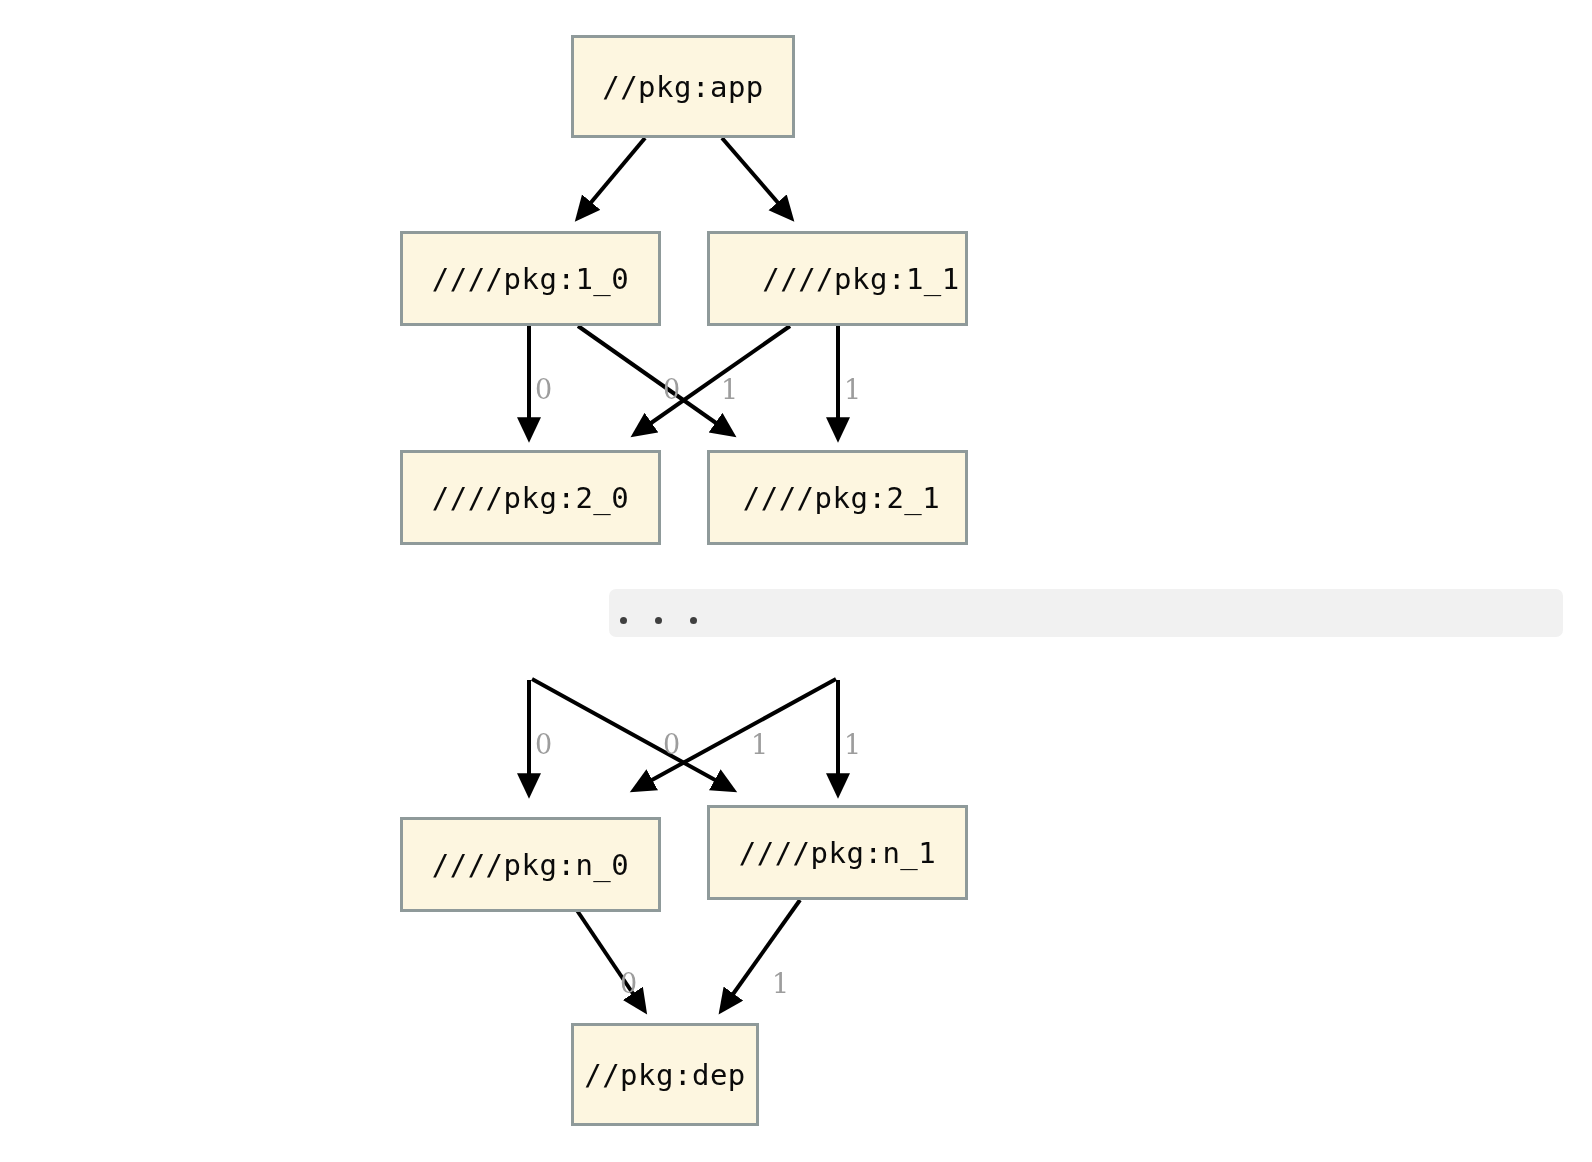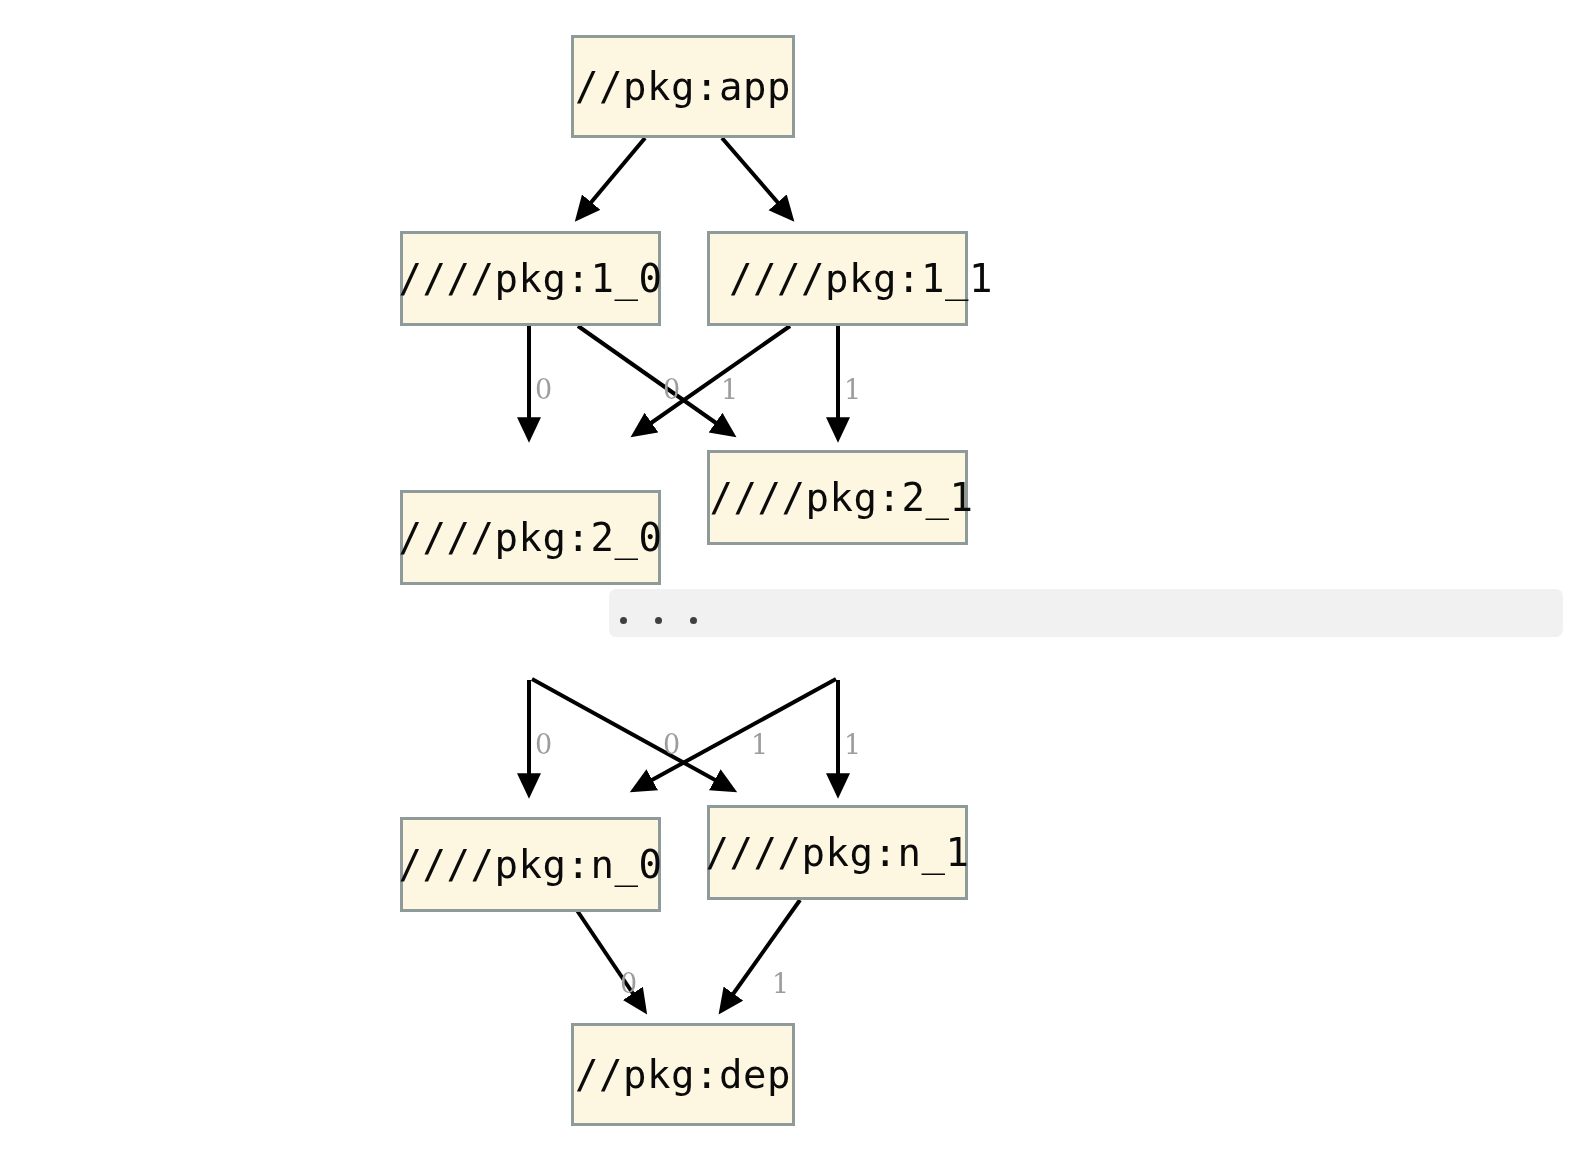--- a/index.html
+++ b/index.html
@@ -31,21 +31,21 @@
     box-sizing: border-box;
     background: #fdf6e0;
     border: 3px solid #8f9a9a;
     display: flex;
     align-items: center;
     justify-content: center;
     z-index: 3;
   }
   .node-label {
     font-family: "DejaVu Sans Mono", monospace;
-    font-size: 39px;
+    font-size: 29px;
     color: #0a0a0a;
     letter-spacing: 0.5px;
     white-space: nowrap;
   }
   .edge-label {
     position: absolute;
     font-family: "DejaVu Serif", serif;
     font-size: 27px;
     color: #9d9d9d;
     z-index: 4;
@@ -103,33 +103,33 @@
   <div id="nodes-layer">
       <div class="node-box" style="left: 571px; top: 35px; width: 224px; height: 103px; background: rgb(253, 246, 224); border-color: rgb(143, 154, 154);">
         <span class="node-label">//pkg:app</span>
       </div>
       <div class="node-box" style="left: 400px; top: 231px; width: 261px; height: 95px; background: rgb(253, 246, 224); border-color: rgb(143, 154, 154);">
         <span class="node-label">////pkg:1_0</span>
       </div>
       <div class="node-box" style="left: 707px; top: 231px; width: 261px; height: 95px; background: rgb(253, 246, 224); border-color: rgb(143, 154, 154); padding-left: 47px;">
         <span class="node-label">////pkg:1_1</span>
       </div>
-      <div class="node-box" style="left: 400px; top: 450px; width: 261px; height: 95px; background: rgb(253, 246, 224); border-color: rgb(143, 154, 154); margin-top: 40px;">
+      <div class="node-box" style="left: 400px; top: 450px; width: 261px; height: 95px; background: rgb(253, 246, 224); border-color: rgb(143, 154, 154);">
         <span class="node-label">////pkg:2_0</span>
       </div>
       <div class="node-box" style="left: 707px; top: 450px; width: 261px; height: 95px; background: rgb(253, 246, 224); border-color: rgb(143, 154, 154); padding-left: 8px;">
         <span class="node-label">////pkg:2_1</span>
       </div>
       <div class="node-box" style="left: 400px; top: 817px; width: 261px; height: 95px; background: rgb(253, 246, 224); border-color: rgb(143, 154, 154);">
         <span class="node-label">////pkg:n_0</span>
       </div>
       <div class="node-box" style="left: 707px; top: 805px; width: 261px; height: 95px; background: rgb(253, 246, 224); border-color: rgb(143, 154, 154); justify-content: center;">
         <span class="node-label">////pkg:n_1</span>
       </div>
-      <div class="node-box" style="left: 571px; top: 1023px; width: 224px; height: 103px; background: rgb(253, 246, 224); border-color: rgb(143, 154, 154);">
+      <div class="node-box" style="left: 571px; top: 1023px; width: 188px; height: 103px; background: rgb(253, 246, 224); border-color: rgb(143, 154, 154);">
         <span class="node-label">//pkg:dep</span>
       </div>
     </div>
   <div id="labels-layer">
       <div class="edge-label" style="left: 535px; top: 374px; color: rgb(157, 157, 157);">0</div>
       <div class="edge-label" style="left: 663px; top: 374px; color: rgb(157, 157, 157);">0</div>
       <div class="edge-label" style="left: 721px; top: 374px; color: rgb(157, 157, 157);">1</div>
       <div class="edge-label" style="left: 844px; top: 374px; color: rgb(157, 157, 157);">1</div>
       <div class="edge-label" style="left: 535px; top: 729px; color: rgb(157, 157, 157);">0</div>
       <div class="edge-label" style="left: 663px; top: 729px; color: rgb(157, 157, 157);">0</div>

